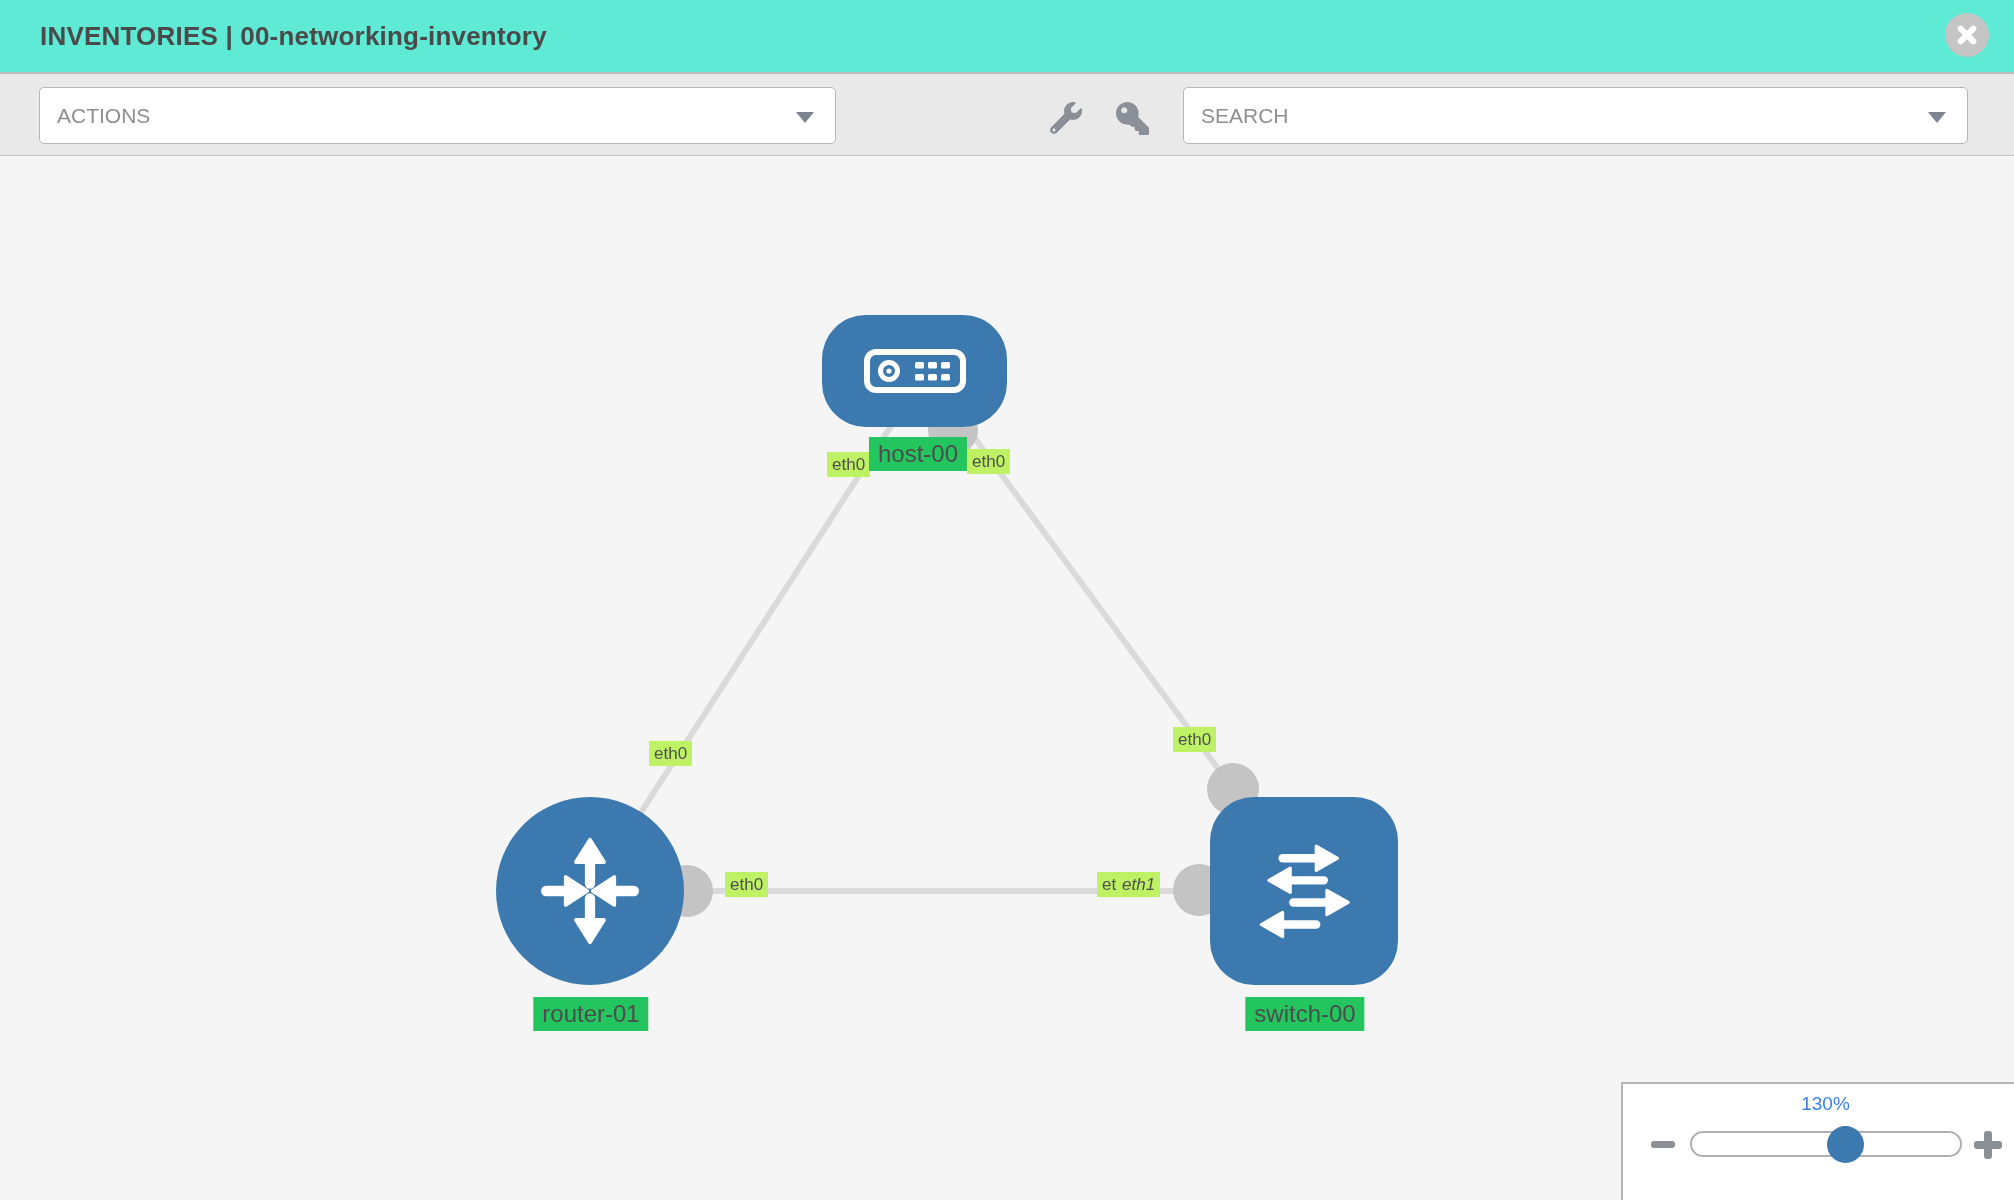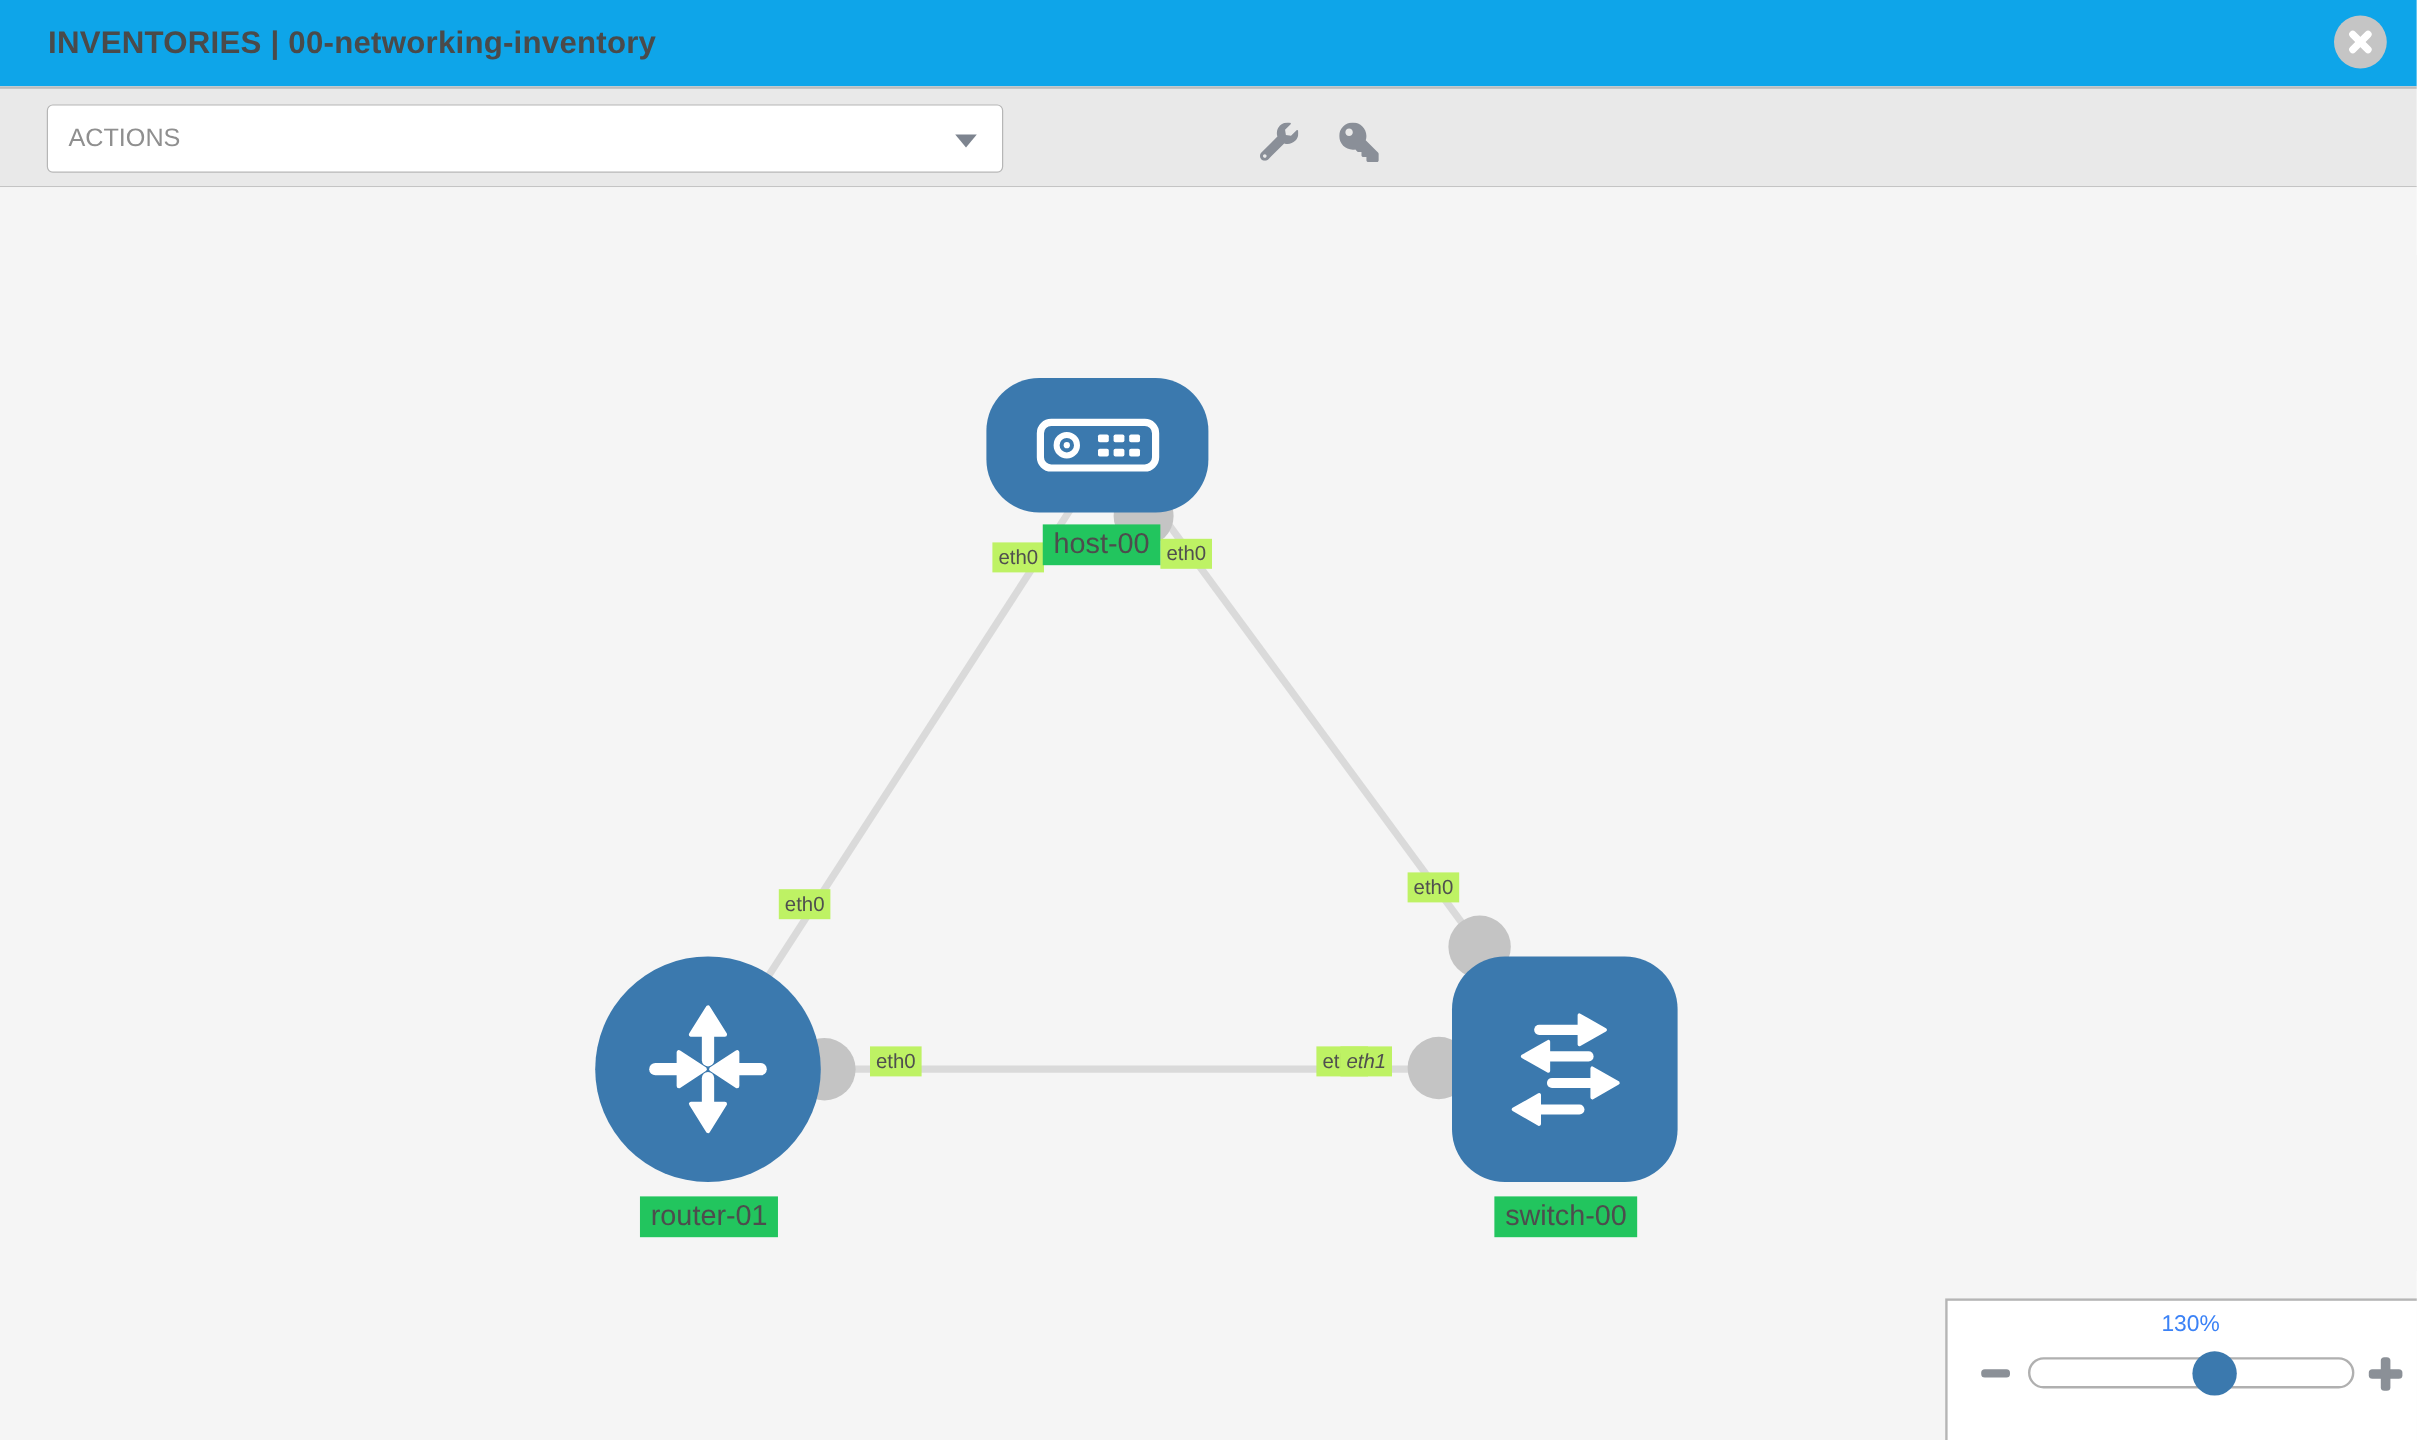--- a/index.html
+++ b/index.html
@@ -1,21 +1,21 @@
 <!DOCTYPE html>
 <html><head>
 <meta charset="utf-8">
 <style>
   * { margin:0; padding:0; box-sizing:border-box; }
   html,body { width:2014px; height:1200px; overflow:hidden; background:#ffffff;
               font-family:"Liberation Sans", sans-serif; }
   .app { position:relative; width:2014px; height:1200px; }
 
   
-  .hdr { position:absolute; left:0; top:0; width:2014px; height:72px; background:#0ea5e9; }
+  .hdr { position:absolute; left:0; top:0; width:2014px; height:72px; background:#5eead4; }
   .hdr h1 { position:absolute; left:40px; top:50%; transform:translateY(-50%);
             font-size:26px; font-weight:bold; color:#4a4a4a; letter-spacing:0.2px; }
   .close-btn { position:absolute; left:1945px; top:13px; width:44px; height:44px;
                border:none; background:transparent; cursor:pointer; }
   .close-ic { position:absolute; inset:0; border-radius:50%; background:#c5c5c5; }
   .close-ic i { position:absolute; left:10px; top:19px; width:24px; height:6px;
                 border-radius:3px; background:#ffffff; }
   .close-ic i.b1 { transform:rotate(45deg); }
   .close-ic i.b2 { transform:rotate(-45deg); }
 
@@ -111,20 +111,24 @@
     </button>
 
     <button class="tool-btn tb-key">
       <svg width="33" height="33" viewBox="0 0 512 512">
         <g transform="translate(512,0) scale(-1,1)">
           <path fill="#8a8f98" d="M512 176.001C512 273.203 433.202 352 336 352c-11.22 0-22.19-1.062-32.827-3.069l-24.012 27.014A23.999 23.999 0 0 1 261.223 384H224v40c0 13.255-10.745 24-24 24h-40v40c0 13.255-10.745 24-24 24H24c-13.255 0-24-10.745-24-24v-78.059c0-6.365 2.529-12.47 7.029-16.971l161.802-161.802C163.108 213.814 160 195.271 160 176 160 78.798 238.797.001 335.999 0 433.488-.001 512 78.511 512 176.001zM336 128c0 26.51 21.49 48 48 48s48-21.49 48-48-21.49-48-48-48-48 21.49-48 48z"></path>
         </g>
       </svg>
     </button>
 
+    <div class="select sel-search">
+      <span class="lbl">SEARCH</span>
+      <span class="caret"></span>
+    </div>
   </div>
 
   <div class="canvas">
 
     <svg class="wires" width="2014" height="1044" viewBox="0 0 2014 1044">
       <line x1="926" y1="216" x2="590" y2="735" stroke="#dadada" stroke-width="6"></line>
       <line x1="926" y1="216" x2="1233" y2="633" stroke="#dadada" stroke-width="6"></line>
       <line x1="590" y1="735" x2="1199" y2="735" stroke="#dadada" stroke-width="6"></line>
       <circle cx="953" cy="274" r="25" fill="#c4c4c4"></circle>
       <circle cx="687" cy="735" r="26" fill="#c4c4c4"></circle>

